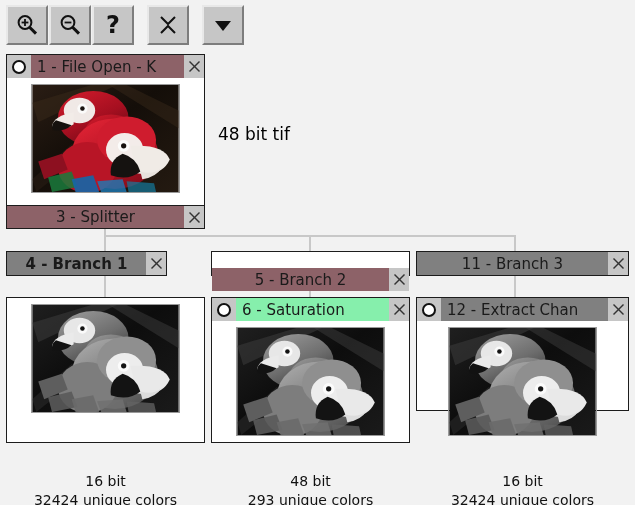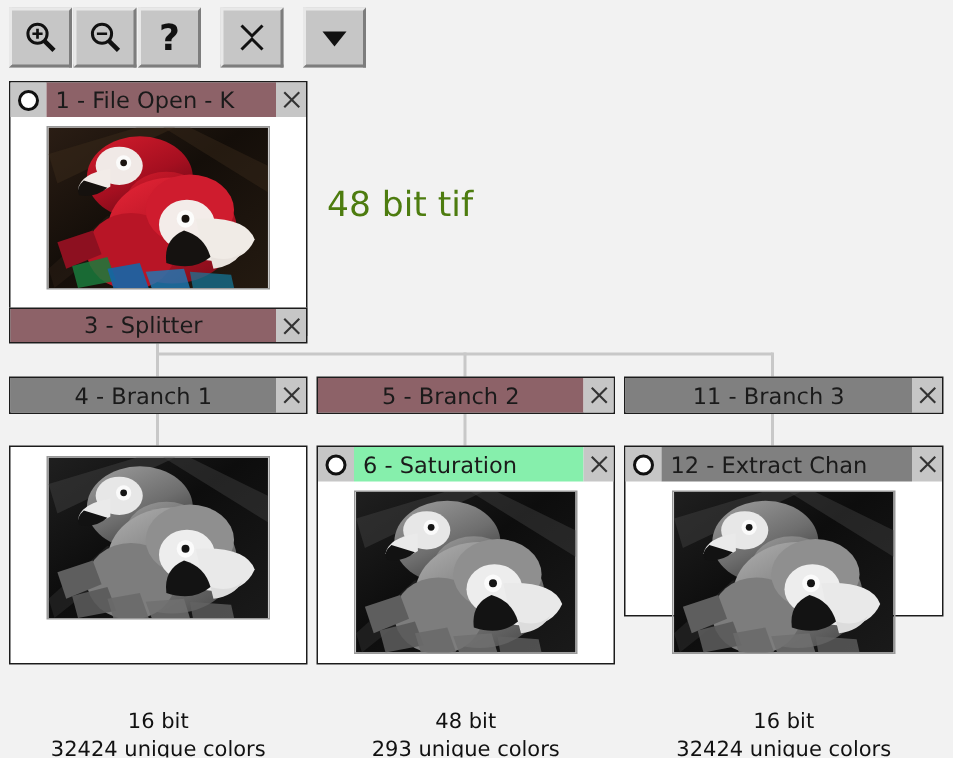--- a/index.html
+++ b/index.html
@@ -110,22 +110,22 @@
 
   
   .conn {
     position: absolute;
     background: #c8c8c8;
   }
 
   
   .annot {
     position: absolute;
-    font-size: 23px;
-    color: #4d7c0f;
+    font-size: 17px;
+    color: #000000;
     white-space: nowrap;
   }
   .caption {
     position: absolute;
     text-align: center;
     font-size: 14px;
     color: #111;
     line-height: 19px;
     white-space: nowrap;
     margin-top: 20px;
@@ -263,36 +263,36 @@
       <span>
         <svg width="13" height="13" viewBox="0 0 13 13">
           <line x1="1.5" y1="1.5" x2="11.5" y2="11.5" stroke="#333" stroke-width="1.4"></line>
           <line x1="11.5" y1="1.5" x2="1.5" y2="11.5" stroke="#333" stroke-width="1.4"></line>
         </svg>
       </span>
     </div>
   </div>
 </div>
 
-<div class="node" style="left:6px; top:251px; width:199px; height:25px;">
+<div class="node" style="left:6px; top:251px; width:161px; height:25px;font-weight:bold;">
   <div class="node-bar" style="height:23px;">
     <div class="title-cell center bg-gray">4 - Branch 1</div>
     <div class="close-cell">
       <span>
         <svg width="13" height="13" viewBox="0 0 13 13">
           <line x1="1.5" y1="1.5" x2="11.5" y2="11.5" stroke="#333" stroke-width="1.4"></line>
           <line x1="11.5" y1="1.5" x2="1.5" y2="11.5" stroke="#333" stroke-width="1.4"></line>
         </svg>
       </span>
     </div>
   </div>
 </div>
 
 <div class="node" style="left:211px; top:251px; width:199px; height:25px;">
-  <div class="node-bar" style="height:23px;">
+  <div class="node-bar" style="height:23px;margin-top:16px;">
     <div class="title-cell center bg-mauve">5 - Branch 2</div>
     <div class="close-cell">
       <span>
         <svg width="13" height="13" viewBox="0 0 13 13">
           <line x1="1.5" y1="1.5" x2="11.5" y2="11.5" stroke="#333" stroke-width="1.4"></line>
           <line x1="11.5" y1="1.5" x2="1.5" y2="11.5" stroke="#333" stroke-width="1.4"></line>
         </svg>
       </span>
     </div>
   </div>

